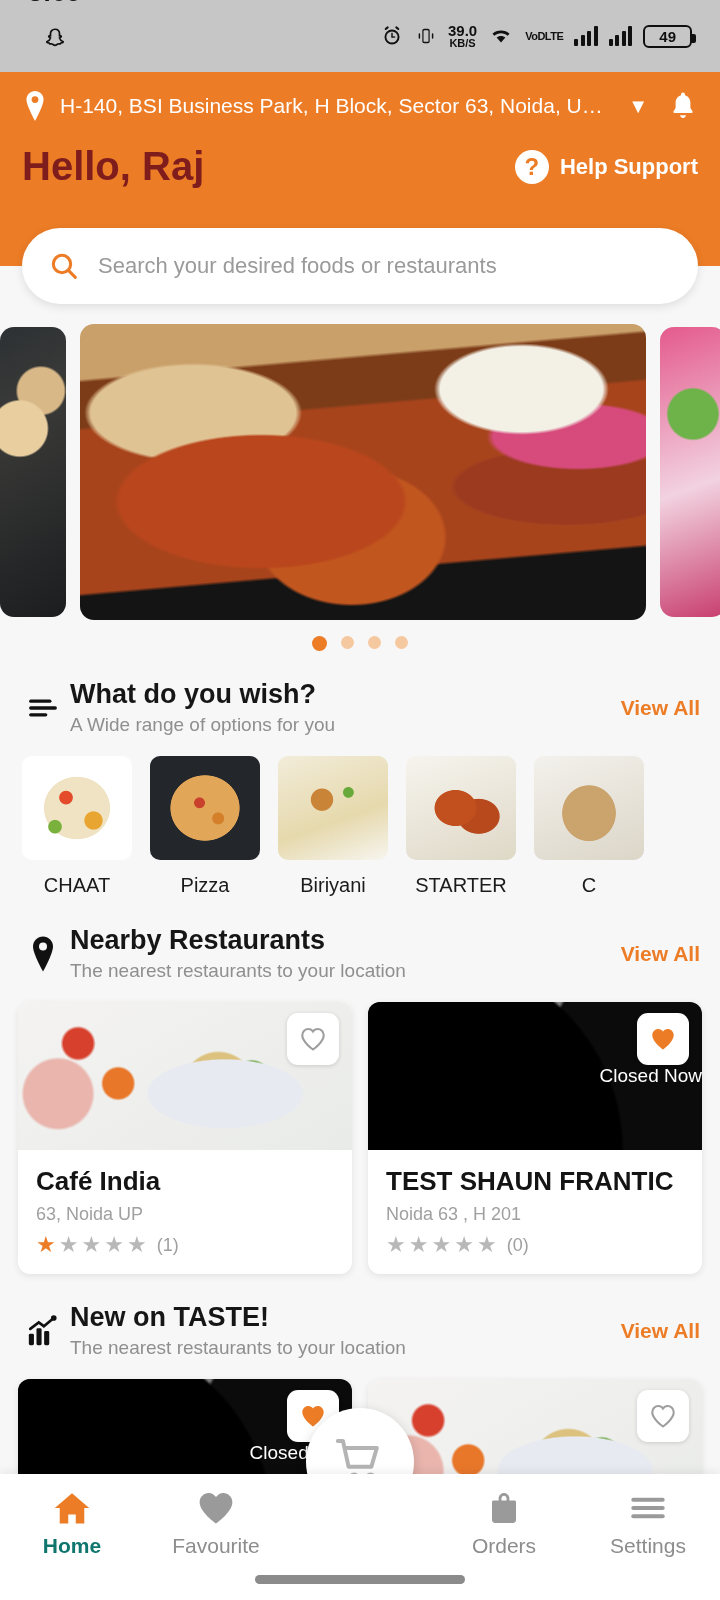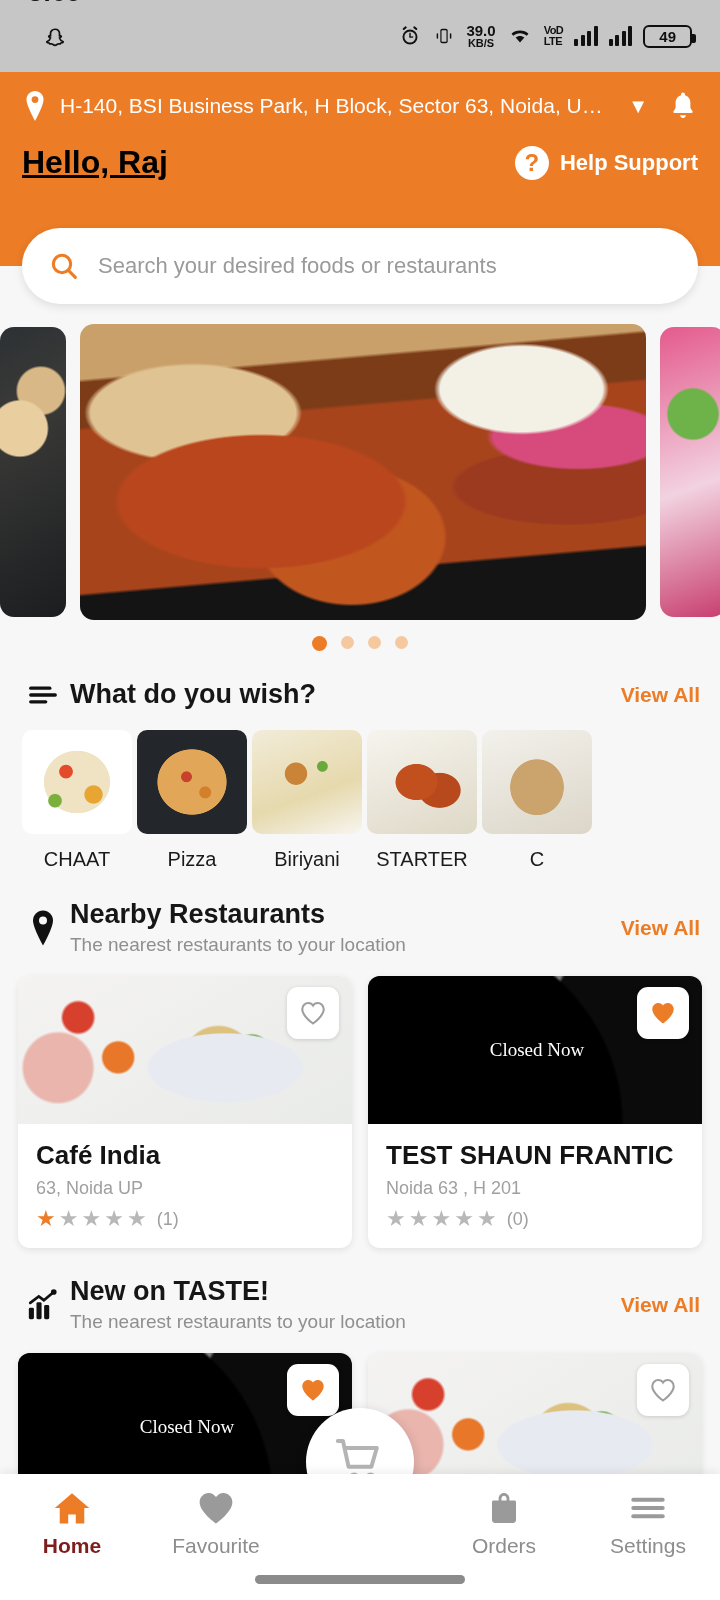--- a/index.html
+++ b/index.html
@@ -19,21 +19,21 @@
     padding:0 28px;
     color:#101010;
   }
   .sb-left{ display:flex; align-items:center; gap:18px;flex-direction:column; }
   .sb-time{ font-size:26px; font-weight:700; letter-spacing:.3px; }
   .sb-right{ margin-left:auto; display:flex; align-items:center; gap:11px; }
   .sb-ic{ display:block; }
   .sb-net{ display:flex; flex-direction:column; align-items:center; line-height:1; }
   .sb-net b{ font-size:15px; font-weight:700; }
   .sb-net i{ font-size:11px; font-style:normal; font-weight:700; }
-  .volte{ display:flex; flex-direction:column; line-height:1; font-size:11px; font-weight:700; letter-spacing:-.5px;}
+  .volte{ display:flex; flex-direction:row; line-height:1; font-size:11px; font-weight:700; letter-spacing:-.5px;align-items:center;}
   .bars{ display:flex; align-items:flex-end; gap:2.5px; height:20px; }
   .bars span{ width:4px; background:#101010; border-radius:1px; }
   .bars span:nth-child(1){height:7px}
   .bars span:nth-child(2){height:11px}
   .bars span:nth-child(3){height:15px}
   .bars span:nth-child(4){height:20px}
   .battery{
     border:2.5px solid #101010; border-radius:6px;
     padding:1px 14px; font-size:15px; font-weight:700; position:relative;
   }
@@ -50,21 +50,21 @@
     height:194px;
   }
   .addr-row{ display:flex; align-items:center; gap:12px; }
   .addr-text{
     color:#fff; font-size:21px; flex:1;
     white-space:nowrap; overflow:hidden; text-overflow:ellipsis;
   }
   .caret{ color:#fff; font-size:20px; padding:0 8px; }
   .bell{ color:#fff; }
   .hello-row{ display:flex; align-items:center; margin-top:22px; }
-  .hello{ color:#000000; font-size:32px; font-weight:700;text-decoration:underline; }
+  .hello{ color:#7f1d1d; font-size:40px; font-weight:700; }
   .help{ margin-left:auto; display:flex; align-items:center; gap:11px; }
   .help-label{ color:#fff; font-size:22px; font-weight:700; }
   .qmark{
     width:34px;height:34px;border-radius:50%;background:#fff;color:#EC7C26;
     display:flex;align-items:center;justify-content:center;
     font-size:24px;font-weight:700;
   }
 
   
   .searchwrap{
@@ -115,21 +115,21 @@
   .sec{
     display:flex; align-items:center; padding:0 20px; margin-top:28px;
   }
   .sec-ic{ width:46px; display:flex; justify-content:center; flex-shrink:0; }
   .sec-txt{ margin-left:4px; }
   .sec-title{ font-size:27px; font-weight:700; color:#161616; }
   .sec-sub{ font-size:19px; color:#8f8f8f; margin-top:4px; }
   .viewall{ margin-left:auto; color:#EC7C26; font-size:21px; font-weight:700; }
 
   
-  .cats{ display:flex; gap:5px; padding:0 22px; margin-top:20px; overflow:hidden; }
+  .cats{ display:flex; gap:18px; padding:0 22px; margin-top:20px; overflow:hidden; }
   .cat{ flex-shrink:0; width:110px; }
   .cat-img{ width:110px; height:104px; border-radius:10px; overflow:hidden; }
   .cat-label{ text-align:center; font-size:20px; color:#1b1b1b; margin-top:14px; white-space:nowrap;}
   .c1{background:
     radial-gradient(circle at 40% 40%, #e34b2a 0 7%, transparent 8%),
     radial-gradient(circle at 65% 62%, #e8a531 0 9%, transparent 10%),
     radial-gradient(circle at 30% 68%, #7ab03c 0 6%, transparent 7%),
     radial-gradient(ellipse at 50% 50%, #f0e3c4 0 42%, #fff 43%),
     #2b3440;}
   .c2{background:
@@ -167,21 +167,21 @@
     radial-gradient(circle at 70% 52%, #5f9e34 0 7%, transparent 8%),
     radial-gradient(circle at 55% 70%, #e2642a 0 6%, transparent 7%),
     linear-gradient(150deg,#f4f3f1 0%,#e9ebe9 100%);}
   .closedimg{
     background:
       radial-gradient(circle at 18% 100%, #000 0 62%, transparent 63%),
       linear-gradient(120deg,#7c7c7c 0 46%, #0b0b0b 47%);
   }
   .closed-label{
     position:absolute; left:4px; right:0; top:50%; transform:translateY(-50%);
-    text-align:center; color:#fff; font-size:19px;font-family:Liberation Serif, serif;
+    text-align:right; color:#fff; font-size:19px;
   }
   .heart{
     position:absolute; top:11px; right:13px;
     width:52px;height:52px;border-radius:11px;background:#fff;
     display:flex;align-items:center;justify-content:center;
     box-shadow:0 1px 4px rgba(0,0,0,.15);
   }
   .rbody{ padding:16px 18px 18px 18px; }
   .rname{ font-size:26px; font-weight:700; color:#141414; }
   .raddr{ font-size:18px; color:#a0a0a0; margin-top:7px; }
@@ -192,21 +192,21 @@
 
   
   .bottomnav{
     position:absolute; left:0; bottom:0; width:720px; height:126px;
     background:#fff; display:flex; align-items:flex-start; padding-top:16px;
     box-shadow:0 -2px 10px rgba(0,0,0,.07);
   }
   .nav{ flex:1; display:flex; flex-direction:column; align-items:center; gap:8px; }
   .nav.gap{ visibility:hidden; }
   .nav-label{ font-size:21px; color:#8d8d8d; }
-  .nav.active .nav-label{ color:#7f1d1d; font-weight:700; }
+  .nav.active .nav-label{ color:#0f766e; font-weight:700; }
   .fab{
     position:absolute; left:50%; transform:translateX(-50%);
     bottom:84px; width:108px;height:108px;border-radius:50%;
     background:#fff; display:flex;align-items:center;justify-content:center;
     box-shadow:0 3px 12px rgba(0,0,0,.16);
   }
   .homebar{
     position:absolute; left:50%; transform:translateX(-50%); bottom:16px;
     width:210px; height:9px; border-radius:5px; background:#8b8b8b;
   }
@@ -314,20 +314,21 @@
 <div class="sec">
   <span class="sec-ic">
     <svg width="34" height="30" viewBox="0 0 24 22" fill="none" stroke="#111" stroke-width="2.4" stroke-linecap="round">
       <line x1="3" y1="6" x2="17" y2="6"></line>
       <line x1="3" y1="11" x2="21" y2="11"></line>
       <line x1="3" y1="16" x2="14" y2="16"></line>
     </svg>
   </span>
   <span class="sec-txt">
     <div class="sec-title">What do you wish?</div>
+    <div class="sec-sub">A Wide range of options for you</div>
   </span>
   <span class="viewall">View All</span>
 </div>
 
 <div class="cats">
   <div class="cat">
     <div class="cat-img c1"></div>
     <div class="cat-label">CHAAT</div>
   </div>
   <div class="cat">

